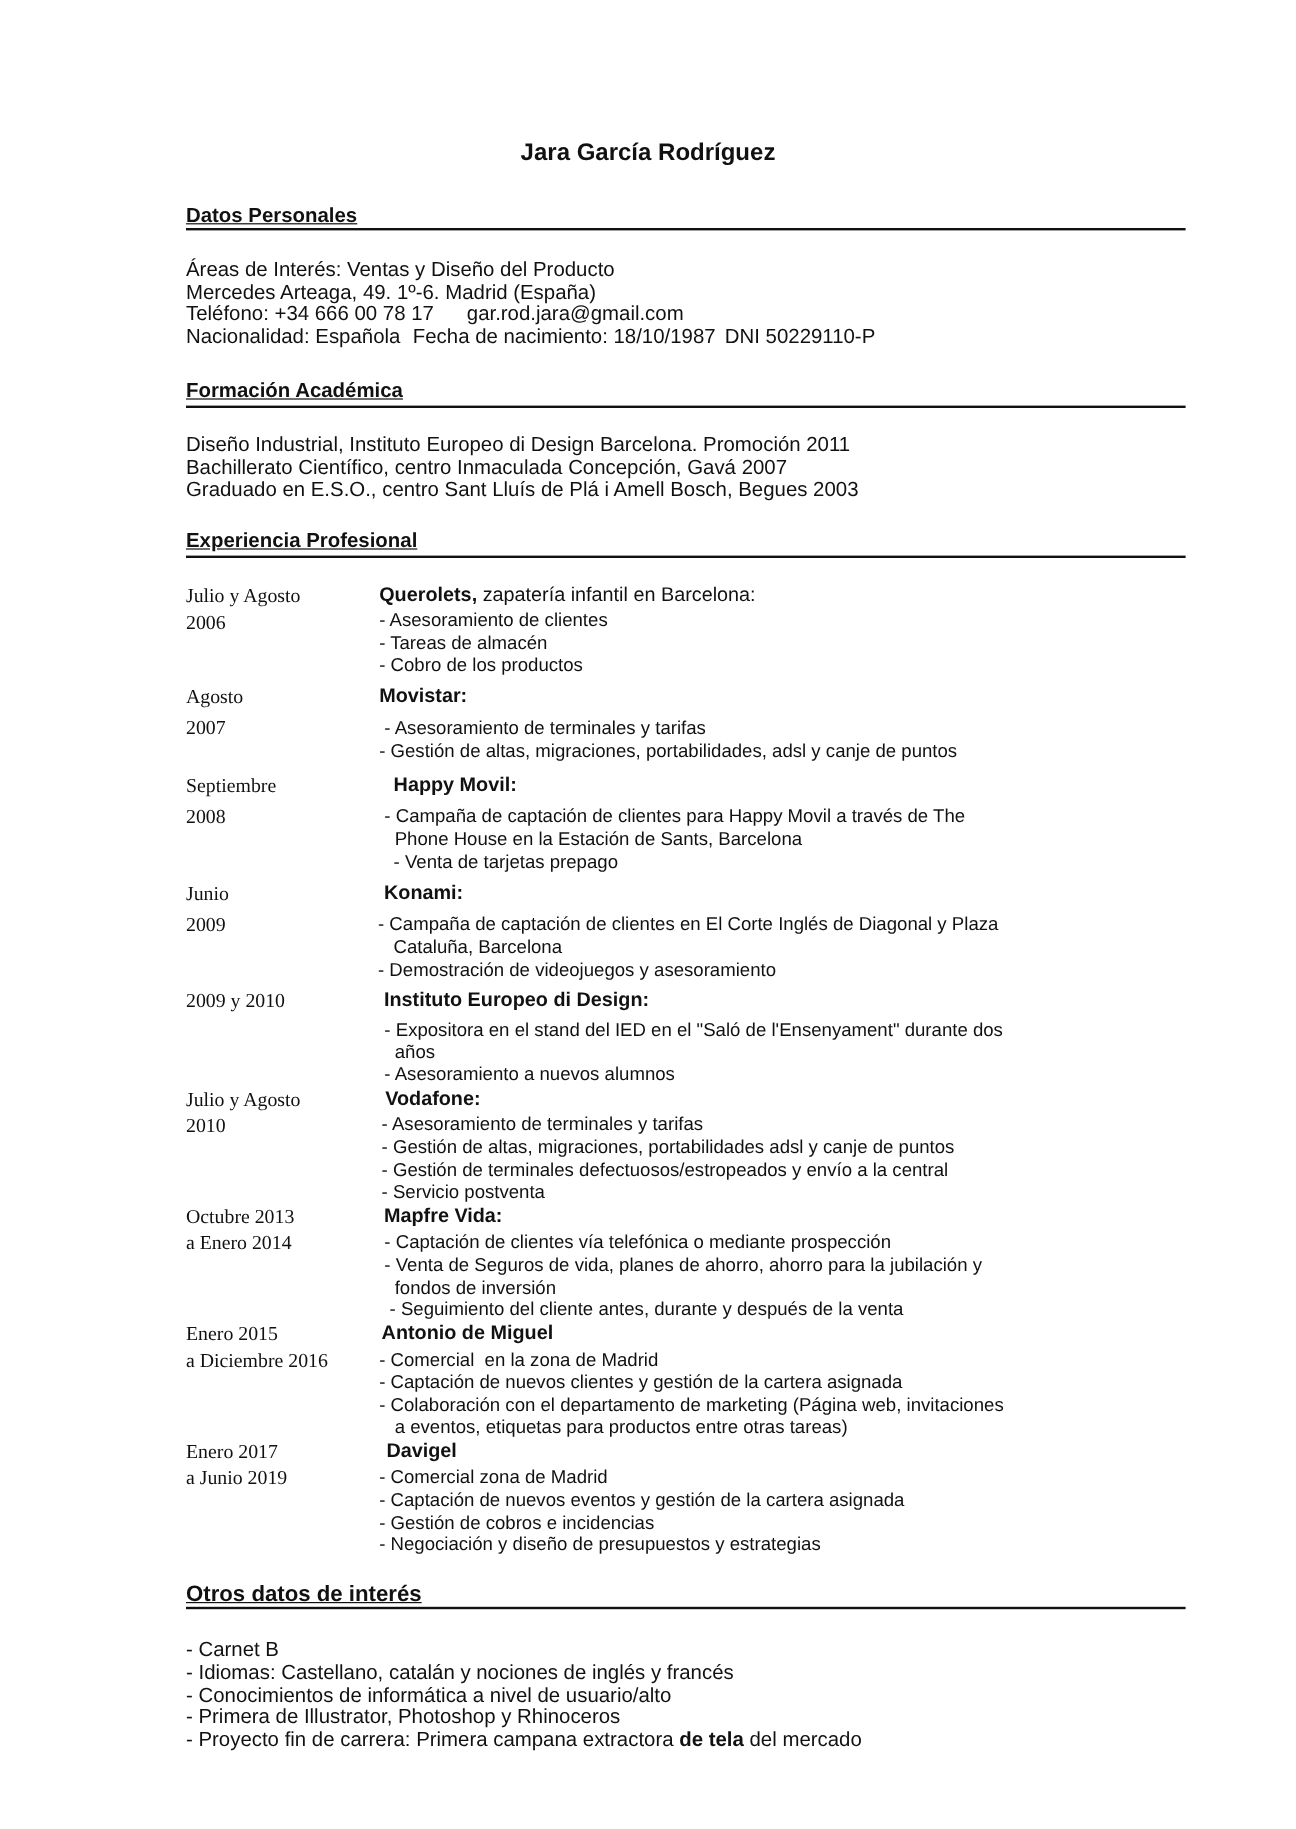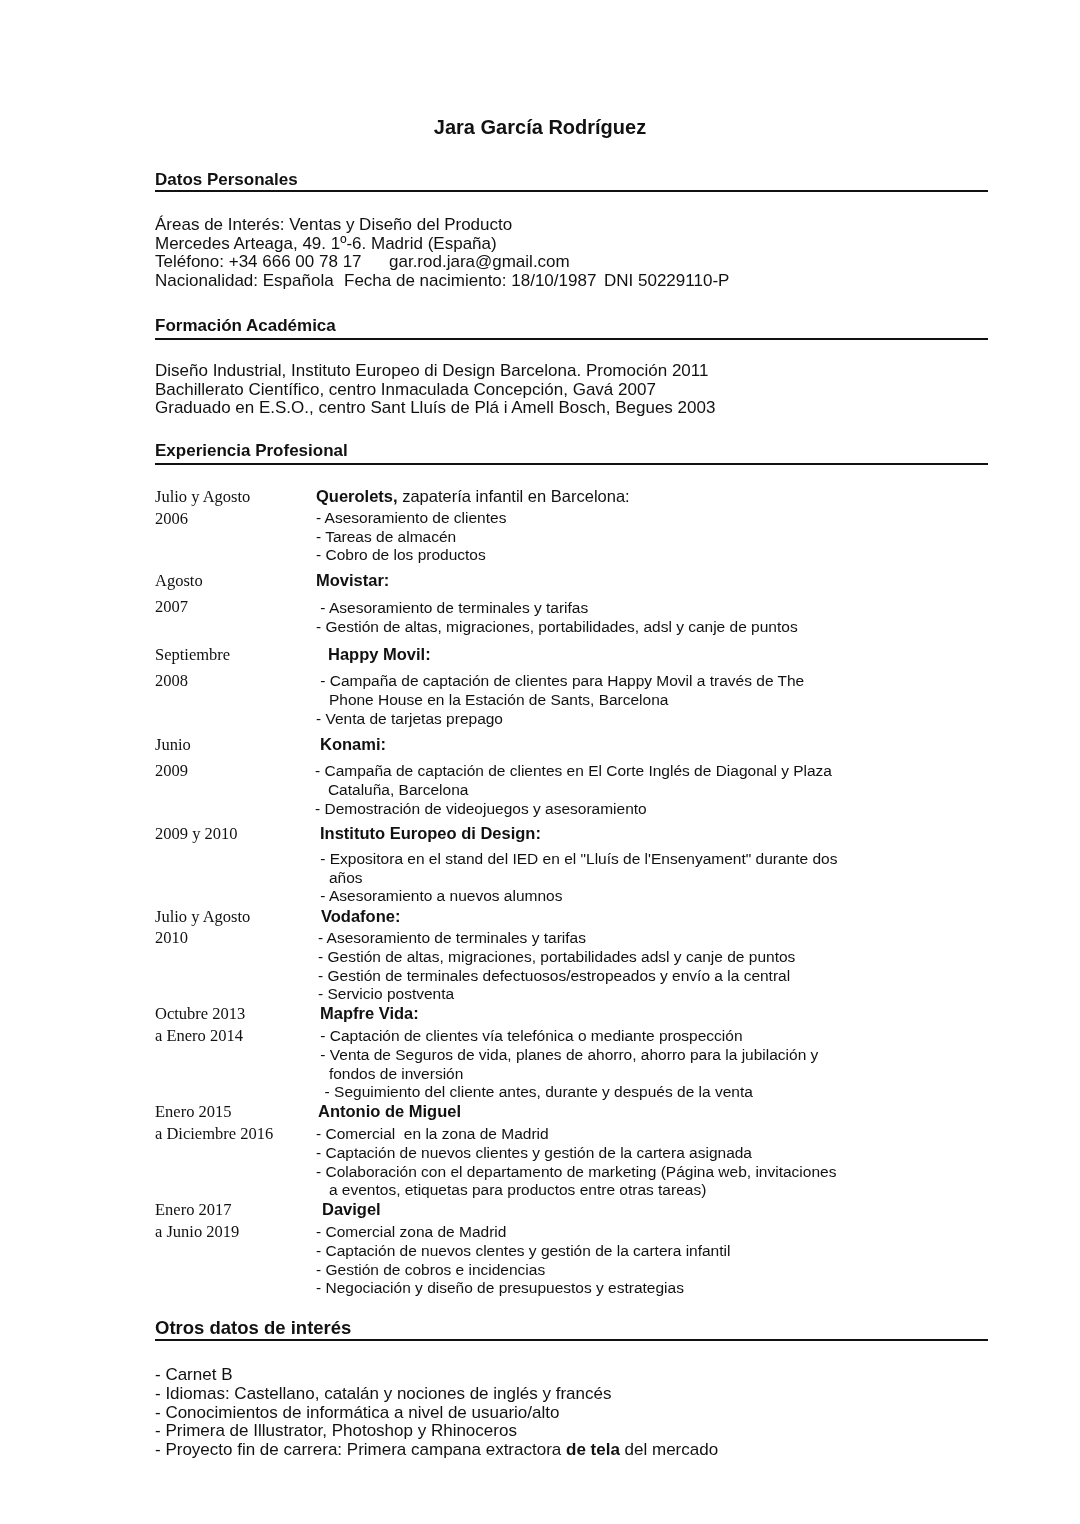--- a/index.html
+++ b/index.html
@@ -1,20 +1,20 @@
 <!DOCTYPE html>
 <html><head>
 <meta charset="utf-8">
 <style>
   html, body { margin: 0; padding: 0; background: #ffffff; }
   body { width: 1080px; height: 1524px; position: relative; overflow: hidden;
          font-family: "Liberation Sans", sans-serif; color: #111; }
   .abs { position: absolute; white-space: pre; }
   .title { font-size: 20px; font-weight: bold; top: 116px; left: 0; width: 1080px; text-align: center; }
-  .sec { font-size: 17px; font-weight: bold; left: 155px; }
+  .sec { font-size: 17px; font-weight: bold; left: 155px; text-decoration: underline; }
   .rule { position: absolute; left: 155px; width: 833px; height: 2px; background: #111; }
   .line { font-size: 17px; left: 155px; }
   .date { font-size: 16.5px; left: 155px; font-family: Liberation Serif, serif; }
   .co { font-size: 16.5px; font-weight: bold; }
   .co .rest { font-weight: normal; }
   .item { font-size: 15.5px; }
   b.inline { font-weight: bold; }
 </style>
 </head>
 <body>
@@ -51,32 +51,32 @@
 <div class="abs date" style="top:597px">2007</div>
 <div class="abs co" style="top:571px; left:316px">Movistar:</div>
 <div class="abs item" style="top:599px; left:316px"> - Asesoramiento de terminales y tarifas</div>
 <div class="abs item" style="top:618px; left:316px">- Gestión de altas, migraciones, portabilidades, adsl y canje de puntos</div>
 
 <div class="abs date" style="top:645px">Septiembre</div>
 <div class="abs date" style="top:671px">2008</div>
 <div class="abs co" style="top:645px; left:328px">Happy Movil:</div>
 <div class="abs item" style="top:672px; left:316px"> - Campaña de captación de clientes para Happy Movil a través de The</div>
 <div class="abs item" style="top:691px; left:316px">   Phone House en la Estación de Sants, Barcelona</div>
-<div class="abs item" style="top:710px; left:316px">- Venta de tarjetas prepago</div>
+<div class="abs item" style="top:710px; left:328px">- Venta de tarjetas prepago</div>
 
 <div class="abs date" style="top:735px">Junio</div>
 <div class="abs date" style="top:761px">2009</div>
 <div class="abs co" style="top:735px; left:320px">Konami:</div>
 <div class="abs item" style="top:762px; left:315px">- Campaña de captación de clientes en El Corte Inglés de Diagonal y Plaza</div>
 <div class="abs item" style="top:781px; left:315px">   Cataluña, Barcelona</div>
 <div class="abs item" style="top:800px; left:315px">- Demostración de videojuegos y asesoramiento</div>
 
 <div class="abs date" style="top:824px">2009 y 2010</div>
 <div class="abs co" style="top:824px; left:320px">Instituto Europeo di Design:</div>
-<div class="abs item" style="top:850px; left:316px"> - Expositora en el stand del IED en el "Lluís de l'Ensenyament" durante dos</div>
+<div class="abs item" style="top:850px; left:316px"> - Expositora en el stand del IED en el "Saló de l'Ensenyament" durante dos</div>
 <div class="abs item" style="top:869px; left:316px">   años</div>
 <div class="abs item" style="top:887px; left:316px"> - Asesoramiento a nuevos alumnos</div>
 
 <div class="abs date" style="top:907px">Julio y Agosto</div>
 <div class="abs date" style="top:928px">2010</div>
 <div class="abs co" style="top:907px; left:321px">Vodafone:</div>
 <div class="abs item" style="top:929px; left:318px">- Asesoramiento de terminales y tarifas</div>
 <div class="abs item" style="top:948px; left:318px">- Gestión de altas, migraciones, portabilidades adsl y canje de puntos</div>
 <div class="abs item" style="top:967px; left:318px">- Gestión de terminales defectuosos/estropeados y envío a la central</div>
 <div class="abs item" style="top:985px; left:318px">- Servicio postventa</div>
@@ -94,21 +94,21 @@
 <div class="abs co" style="top:1102px; left:318px">Antonio de Miguel</div>
 <div class="abs item" style="top:1125px; left:316px">- Comercial  en la zona de Madrid</div>
 <div class="abs item" style="top:1144px; left:316px">- Captación de nuevos clientes y gestión de la cartera asignada</div>
 <div class="abs item" style="top:1163px; left:316px">- Colaboración con el departamento de marketing (Página web, invitaciones</div>
 <div class="abs item" style="top:1181px; left:316px">   a eventos, etiquetas para productos entre otras tareas)</div>
 
 <div class="abs date" style="top:1200px">Enero 2017</div>
 <div class="abs date" style="top:1222px">a Junio 2019</div>
 <div class="abs co" style="top:1200px; left:322px">Davigel</div>
 <div class="abs item" style="top:1223px; left:316px">- Comercial zona de Madrid</div>
-<div class="abs item" style="top:1242px; left:316px">- Captación de nuevos clentes y gestión de la cartera infantil</div>
+<div class="abs item" style="top:1242px; left:316px">- Captación de nuevos eventos y gestión de la cartera asignada</div>
 <div class="abs item" style="top:1261px; left:316px">- Gestión de cobros e incidencias</div>
 <div class="abs item" style="top:1279px; left:316px">- Negociación y diseño de presupuestos y estrategias</div>
 
 <div class="abs sec" style="top:1317px; font-size:18.5px">Otros datos de interés</div>
 <div class="rule" style="top:1339px"></div>
 <div class="abs line" style="top:1365px">- Carnet B</div>
 <div class="abs line" style="top:1384px">- Idiomas: Castellano, catalán y nociones de inglés y francés</div>
 <div class="abs line" style="top:1403px">- Conocimientos de informática a nivel de usuario/alto</div>
 <div class="abs line" style="top:1421px">- Primera de Illustrator, Photoshop y Rhinoceros</div>
 <div class="abs line" style="top:1440px"><span>- Proyecto fin de carrera: Primera campana extractora </span><b class="inline">de tela</b><span> del mercado</span></div>

